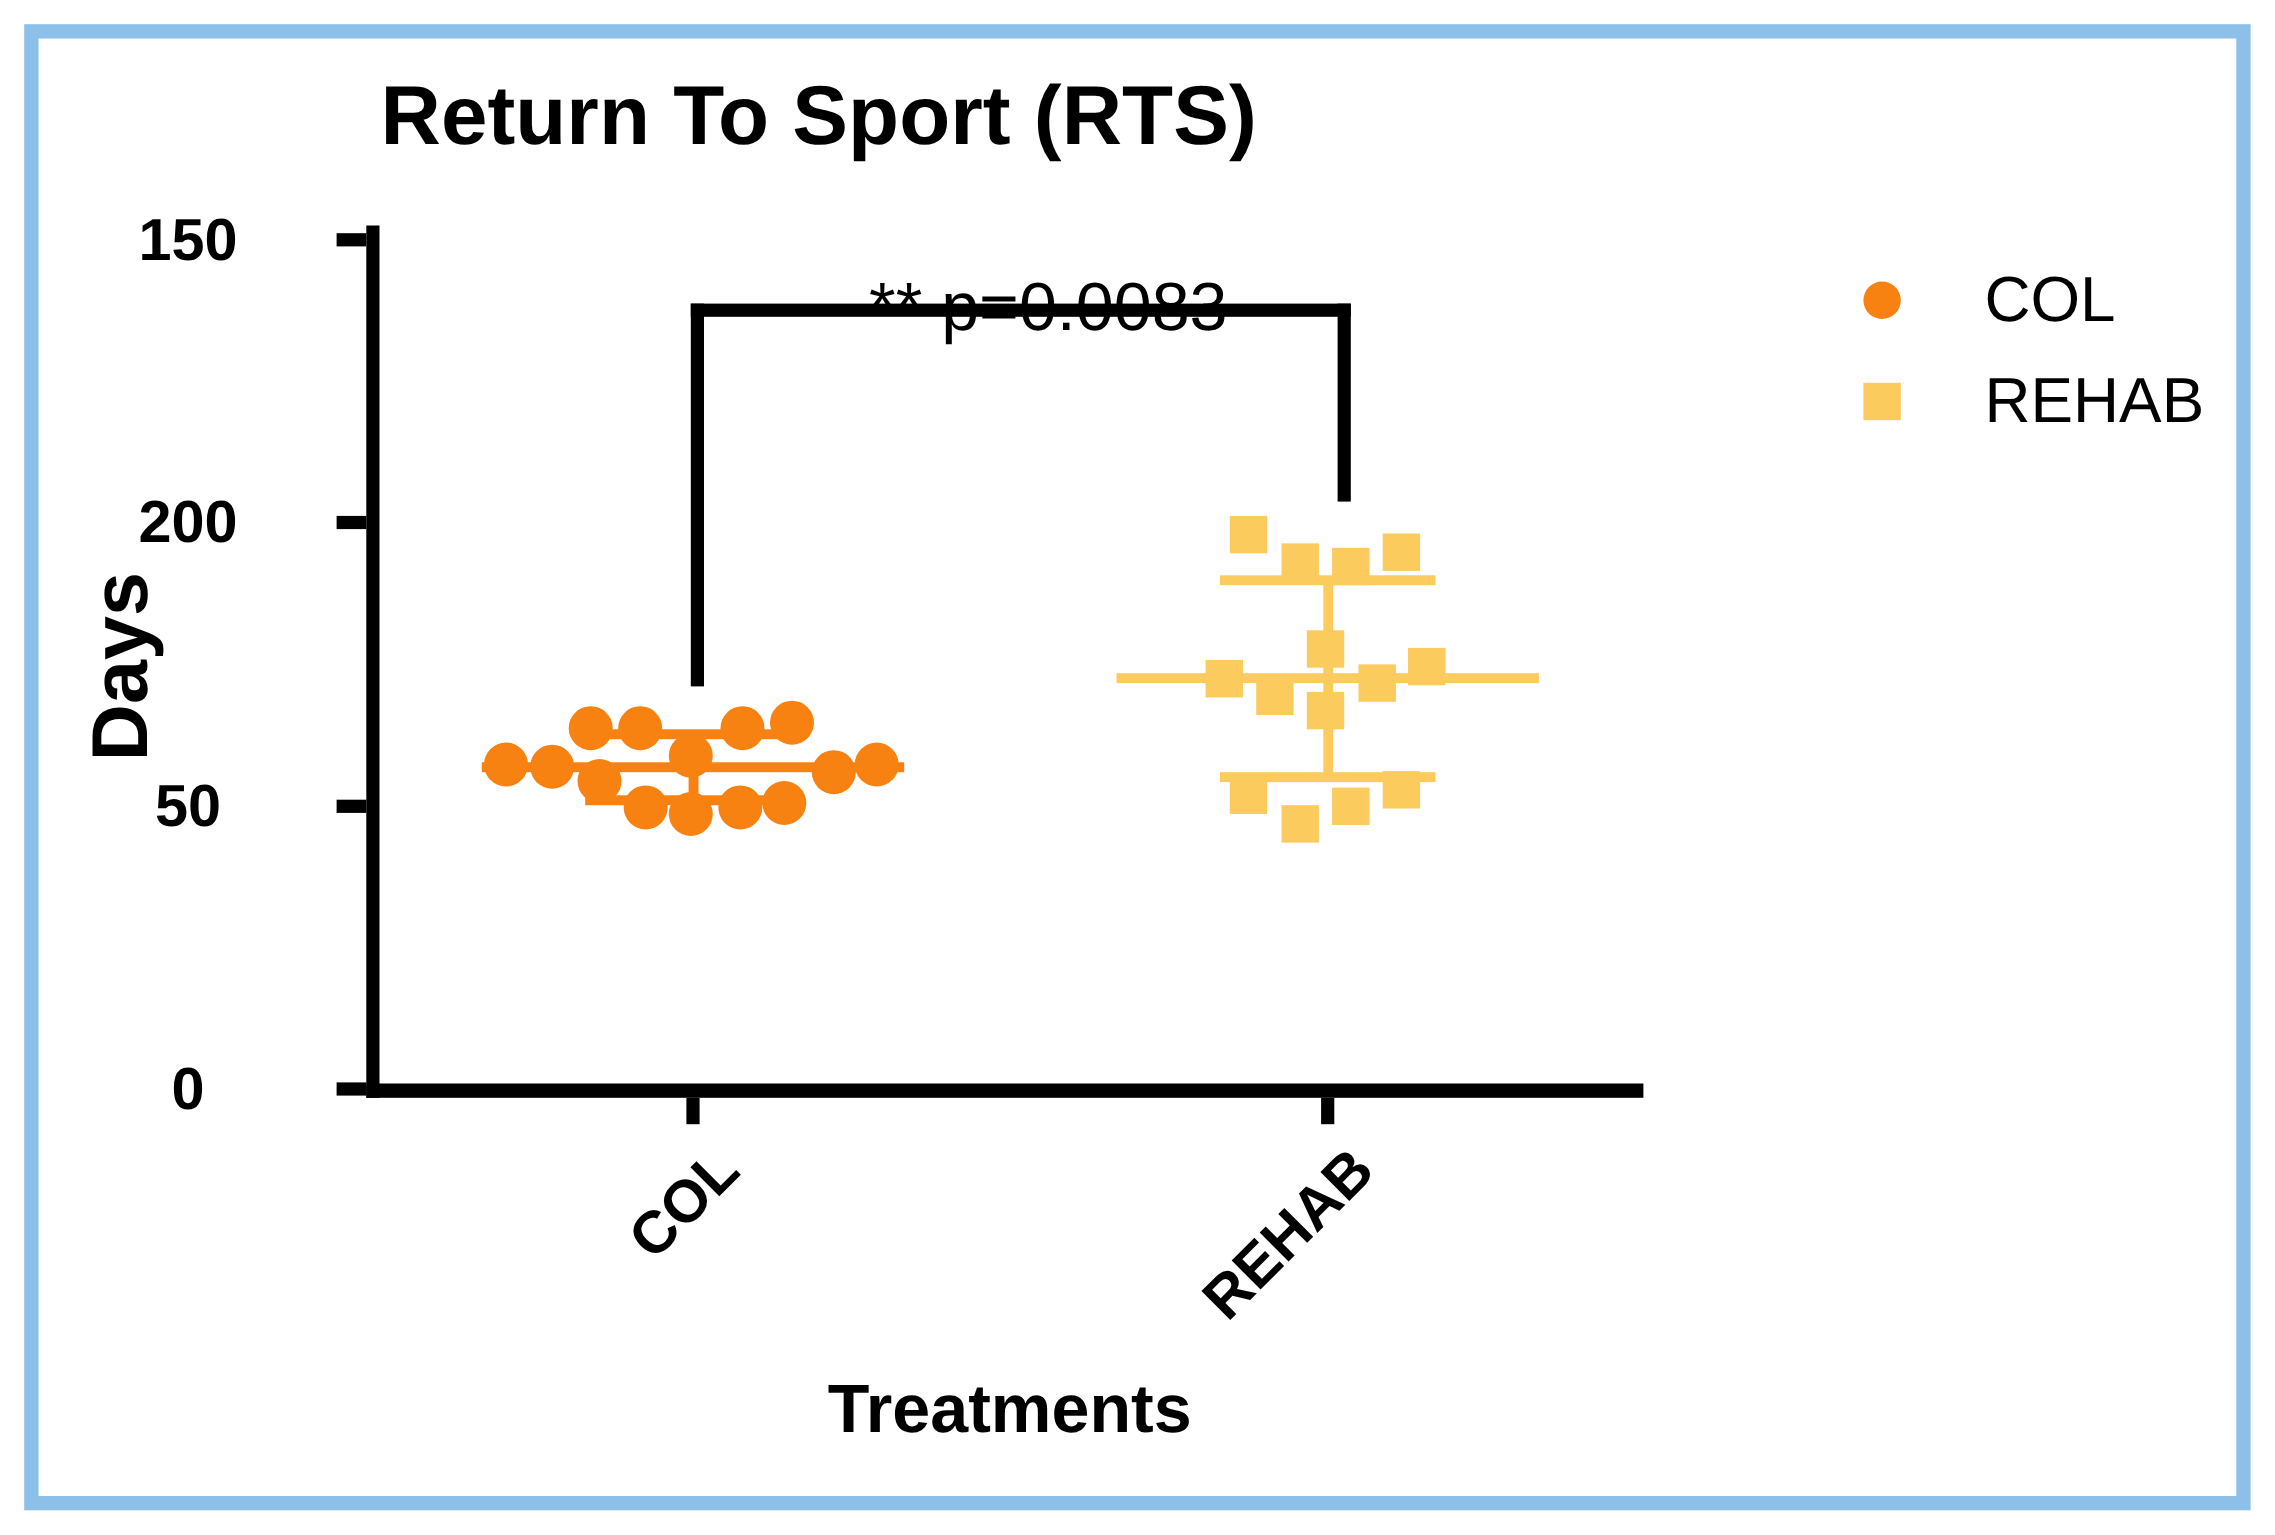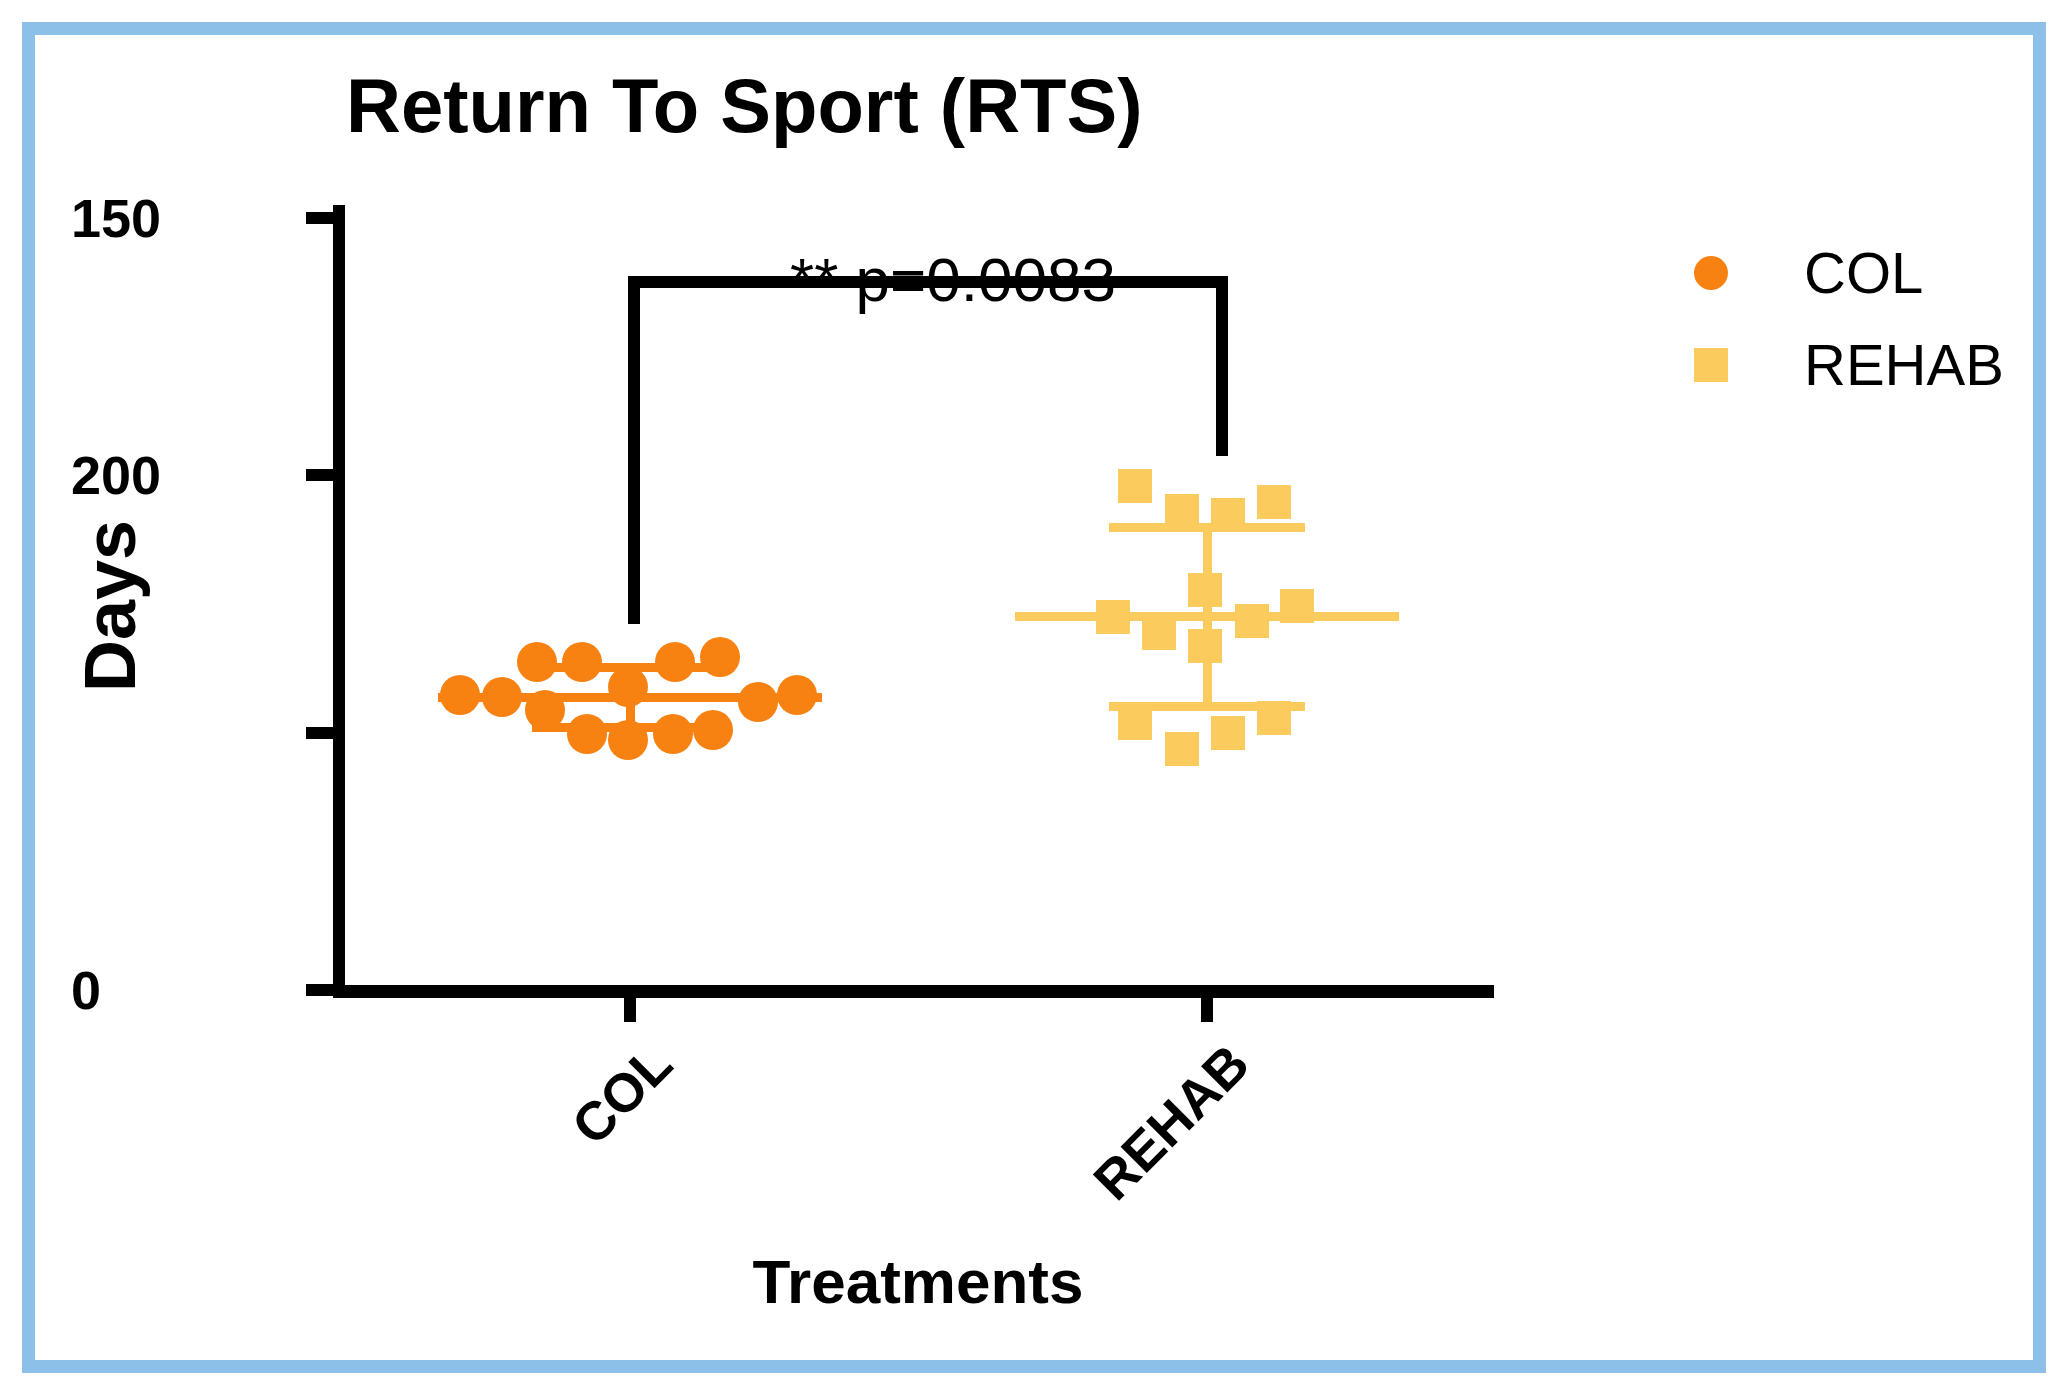--- a/index.html
+++ b/index.html
@@ -10,21 +10,21 @@
   .abs{position:absolute;}
   .title{left:346px;top:62px;width:1200px;text-align:left;
          font-size:76px;font-weight:bold;white-space:nowrap;}
   .sig{left:353px;top:244px;width:1200px;text-align:center;
        font-size:62px;font-weight:normal;white-space:nowrap;}
   .ylab{left:-40px;top:566px;width:300px;height:80px;text-align:center;
         font-size:72px;font-weight:bold;transform:rotate(-90deg);line-height:80px;}
   .xlab{left:318px;top:1246px;width:1200px;text-align:center;
         font-size:62px;font-weight:bold;}
   .black{background:#000;}
-  .ytick-label{width:200px;text-align:left;font-size:54px;font-weight:bold;
+  .ytick-label{width:200px;text-align:center;font-size:54px;font-weight:bold;
                line-height:60px;}
   .cat-label{font-size:54px;font-weight:bold;white-space:nowrap;
              transform-origin:top right;transform:rotate(-45deg);}
   .pt-circle{border-radius:50%;}
   .legend-row{display:flex;align-items:center;height:56px;}
   .legend-marker{width:34px;height:34px;flex:0 0 34px;}
   .legend-marker.circle{border-radius:50%;}
   .legend-label{margin-left:76px;font-size:58px;line-height:56px;}
 </style>
 </head>
@@ -39,20 +39,21 @@
 <div class="abs ylab">Days</div>
 
 <div class="abs xlab">Treatments</div>
 
 <div id="plot" class="abs" style="left:0;top:0;width:2068px;height:1395px;">
     <div class="black" style="position: absolute; left: 333px; top: 205px; width: 12px; height: 793px;"></div>
     <div class="black" style="position: absolute; left: 333px; top: 985px; width: 1161px; height: 13px;"></div>
     <div class="black" style="position: absolute; left: 306px; top: 984px; width: 27px; height: 12px;"></div>
     <div class="ytick-label" style="position: absolute; left: 71px; top: 960px;">0</div>
     <div class="black" style="position: absolute; left: 306px; top: 726.667px; width: 27px; height: 12px;"></div>
+    <div class="ytick-label" style="position: absolute; left: 71px; top: 702.667px;">50</div>
     <div class="black" style="position: absolute; left: 306px; top: 469.333px; width: 27px; height: 12px;"></div>
     <div class="ytick-label" style="position: absolute; left: 71px; top: 445.333px;">200</div>
     <div class="black" style="position: absolute; left: 306px; top: 212px; width: 27px; height: 12px;"></div>
     <div class="ytick-label" style="position: absolute; left: 71px; top: 188px;">150</div>
     <div class="black" style="position: absolute; left: 624px; top: 998px; width: 12px; height: 24px;"></div>
     <div class="cat-label" style="position: absolute; right: 1428px; top: 1032px;">COL</div>
     <div class="black" style="position: absolute; left: 1201px; top: 998px; width: 12px; height: 24px;"></div>
     <div class="cat-label" style="position: absolute; right: 851px; top: 1032px;">REHAB</div>
     <div class="black" style="position: absolute; left: 628px; top: 276px; width: 600px; height: 12px;"></div>
     <div class="black" style="position: absolute; left: 628px; top: 276px; width: 12px; height: 348px;"></div>

